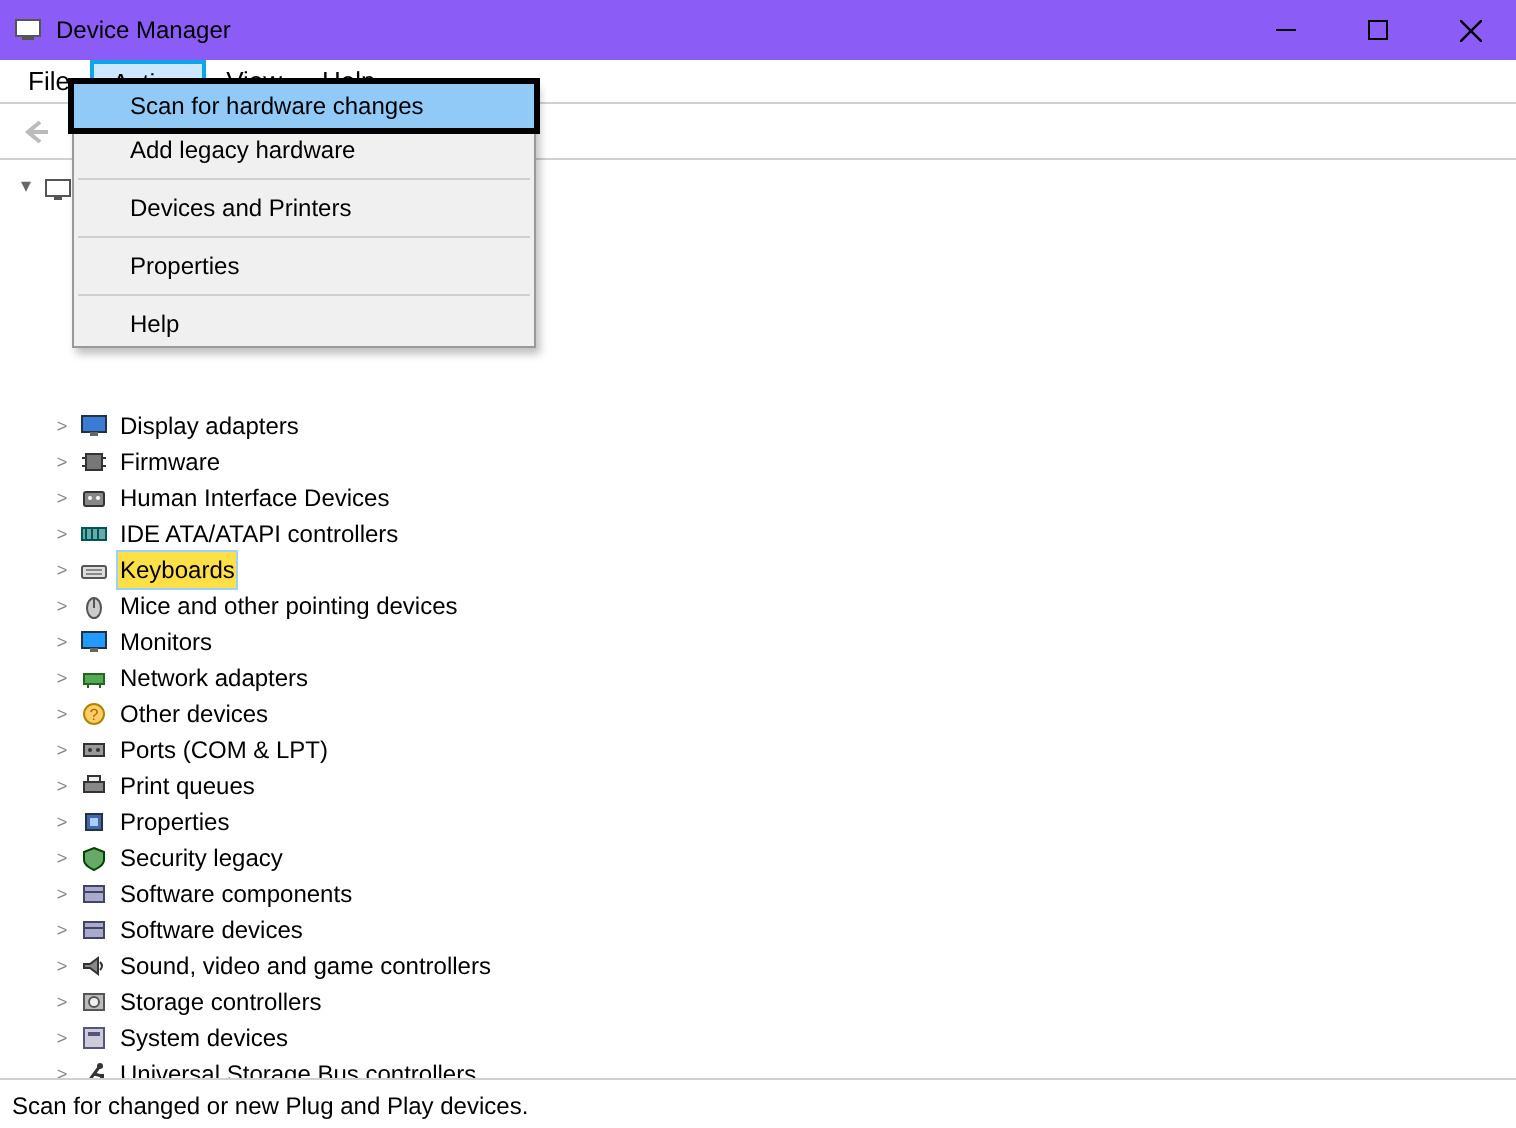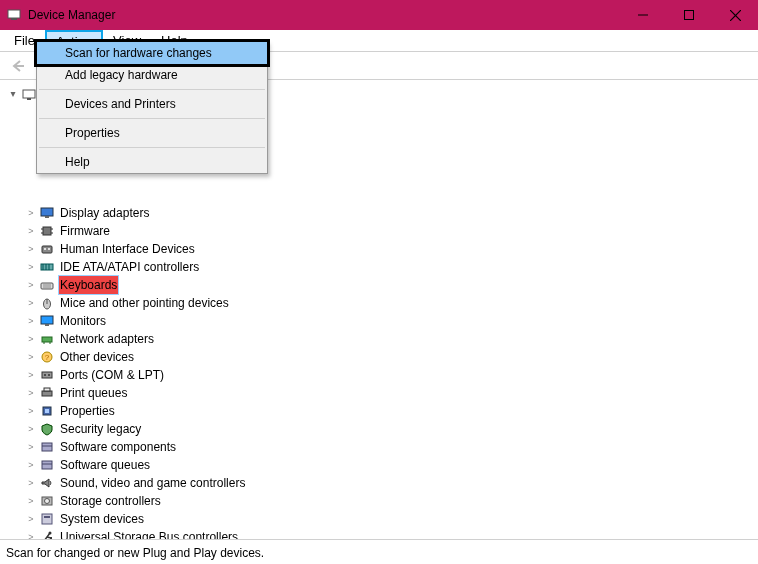--- a/index.html
+++ b/index.html
@@ -12,21 +12,21 @@
     width: 758px;
     height: 564px;
     overflow: hidden;
     position: relative;
   }
   .titlebar {
     display: flex;
     align-items: center;
     height: 30px;
     padding-left: 6px;
-    background: #be185d;
+    background: #8b5cf6;
   }
   .titlebar .app-icon {
     width: 16px; height: 16px;
     display: inline-flex; align-items: center; justify-content: center;
     margin-right: 6px;
   }
   .titlebar .title { font-size: 12px; }
   .winbtns { margin-left: auto; display: flex; }
   .winbtn {
     width: 46px; height: 30px;
@@ -93,21 +93,21 @@
   }
   .tree-row.root .expander { transform: translateY(-1px); }
   .tree-row .node-icon {
     width: 16px; height: 16px;
     display: inline-flex; align-items:center; justify-content:center;
     margin: 0 3px 0 1px;
   }
   .tree-row .node-label { padding: 0 2px; }
   .tree-row.child { margin-left: 18px; }
   .tree-row.selected .node-label {
-    background: #ef4444;
+    background: #fde047;
     border: 1px solid #99d1ff;
     padding: 0 1px;
     margin: -1px 0;
   }
   .dropdown {
     position: absolute;
     left: 36px; top: 41px;
     width: 232px;
     background: #f0f0f0;
     border: 1px solid #999;
@@ -369,21 +369,21 @@
           <span class="node-label">Software components</span>
         </div>
         <div class="tree-row child">
           <span class="expander" style="color: rgb(136, 136, 136); font-size: 9px;">&gt;</span>
           <span class="node-icon">
             <svg width="14" height="14" viewBox="0 0 14 14">
               <rect x="2" y="3" width="10" height="8" fill="#aac" stroke="#446"></rect>
               <line x1="2" y1="6" x2="12" y2="6" stroke="#446"></line>
             </svg>
           </span>
-          <span class="node-label">Software queues</span>
+          <span class="node-label">Software devices</span>
         </div>
         <div class="tree-row child">
           <span class="expander" style="color: rgb(136, 136, 136); font-size: 9px;">&gt;</span>
           <span class="node-icon">
             <svg width="14" height="14" viewBox="0 0 14 14">
               <path d="M2 6 H5 L9 3 V11 L5 8 H2 Z" fill="#888" stroke="#333"></path>
               <path d="M10 5 Q12 7 10 9" fill="none" stroke="#333"></path>
             </svg>
           </span>
           <span class="node-label">Sound, video and game controllers</span>

